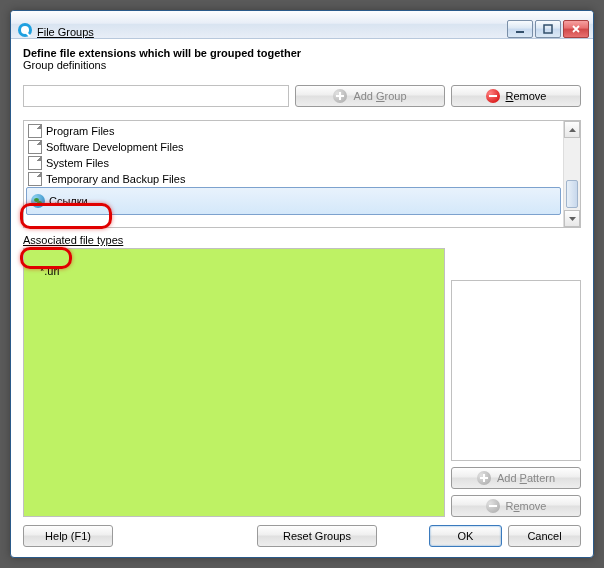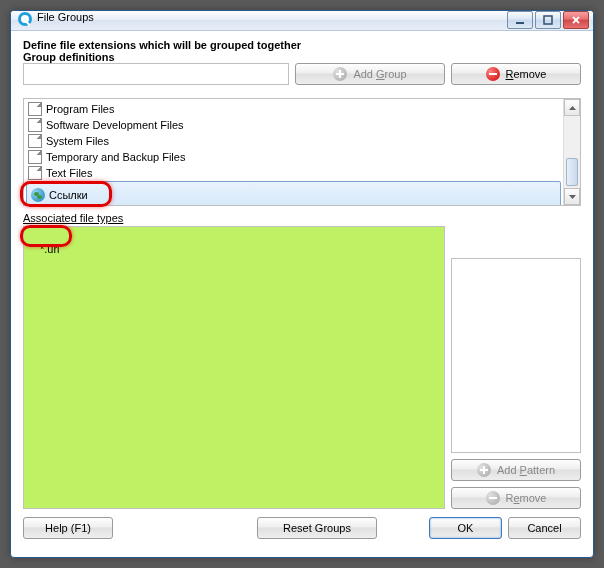--- a/index.html
+++ b/index.html
@@ -1,27 +1,27 @@
 <!DOCTYPE html>
 <html><head>
 <meta charset="utf-8">
 <style>
 * { box-sizing: border-box; margin: 0; padding: 0; font-family: 'Segoe UI', Tahoma, sans-serif; font-size: 11px; }
 body { background: #5a5a5a; width: 604px; height: 568px; padding: 10px; }
 .window { width: 584px; height: 548px; background: #fff; border: 1px solid #2a5a8a; border-radius: 4px; overflow: hidden; box-shadow: 0 0 8px rgba(0,0,0,0.3); }
-.titlebar { height: 20px; background: linear-gradient(#fdfdfe, #e8eef7 45%, #d9e4f1 50%, #e8eef7); border-bottom: 1px solid #b8c8dc; display: flex; align-items: flex-start; padding: 0 4px 0 6px; }
+.titlebar { height: 28px; background: linear-gradient(#fdfdfe, #e8eef7 45%, #d9e4f1 50%, #e8eef7); border-bottom: 1px solid #b8c8dc; display: flex; align-items: flex-end; padding: 0 4px 0 6px; text-decoration: underline; }
 .title-icon { width: 16px; height: 16px; margin-right: 4px; display: flex; align-items: center; justify-content: center; }
 .title-text { flex: 1; color: #000; }
 .win-controls { display: flex; gap: 2px; }
 .win-btn { width: 26px; height: 18px; border: 1px solid #7a8fa8; border-radius: 2px; background: linear-gradient(#f8fbfe, #dce8f4 45%, #c8daf0 50%, #dce9f6); display: flex; align-items: center; justify-content: center; cursor: default; }
 .win-btn.close { background: linear-gradient(#f5a0a0, #e87070 45%, #d04848 50%, #e87070); border-color: #a84040; }
 .win-btn svg { display: block; }
 .content { padding: 8px 12px 10px; height: calc(100% - 28px); display: flex; flex-direction: column; }
 .desc { color: #000; margin-bottom: 0; font-weight: bold; }
-.group-label { color: #000; margin-bottom: 0; font-weight: bold; }
+.group-label { color: #000; margin-bottom: 14px; }
 .top-row { display: flex; gap: 6px; margin-bottom: 13px; }
 .text-input { flex: 1; height: 22px; border: 1px solid #c0c0c0; padding: 2px 4px; background: #fff; }
 .btn { height: 22px; border: 1px solid #9a9a9a; border-radius: 3px; background: linear-gradient(#fefefe, #efefef 45%, #e0e0e0 50%, #eee); display: flex; align-items: center; justify-content: center; gap: 6px; padding: 0 10px; cursor: default; color: #000; }
 .btn.disabled { color: #888; }
 .btn .icon { width: 14px; height: 14px; }
 .btn .u { text-decoration: underline; }
 .btn-addgroup { width: 150px; }
 .btn-remove { width: 130px; }
 .red-circle { width: 14px; height: 14px; border-radius: 50%; background: radial-gradient(circle at 30% 30%, #ff8080, #d00000); display: flex; align-items: center; justify-content: center; }
 .red-circle::after { content: ''; width: 8px; height: 2px; background: #fff; }
@@ -115,24 +115,20 @@
             <span>Software Development Files</span>
           </div>
         <div class="list-item">
             <span class="item-icon file-icon"></span>
             <span>System Files</span>
           </div>
         <div class="list-item">
             <span class="item-icon file-icon"></span>
             <span>Temporary and Backup Files</span>
           </div>
-        <div class="list-item">
-            <span class="item-icon file-icon"></span>
-            <span>Text Files</span>
-          </div>
         <div class="list-item selected">
             <span class="item-icon globe-icon"></span>
             <span>Ссылки</span>
           </div>
       </div>
       <div class="scrollbar">
         <div class="sb-btn">
             <svg width="7" height="4">
               <path d="M0 4 L3.5 0 L7 4 Z" fill="#606060"></path>
             </svg>

